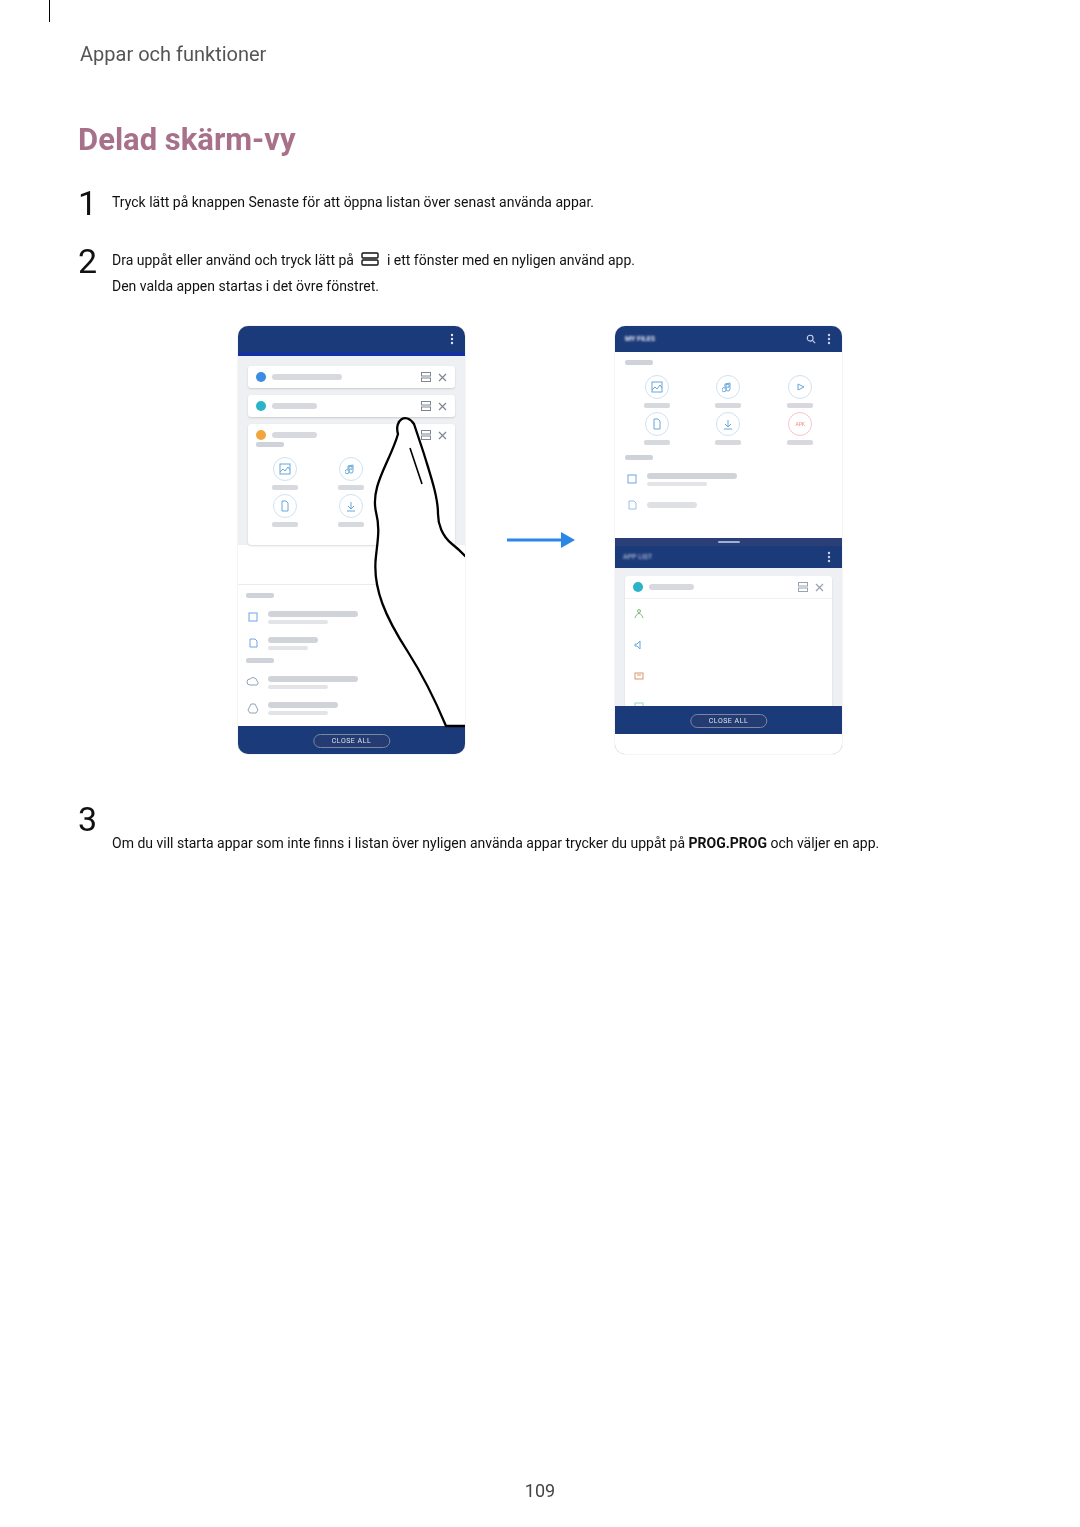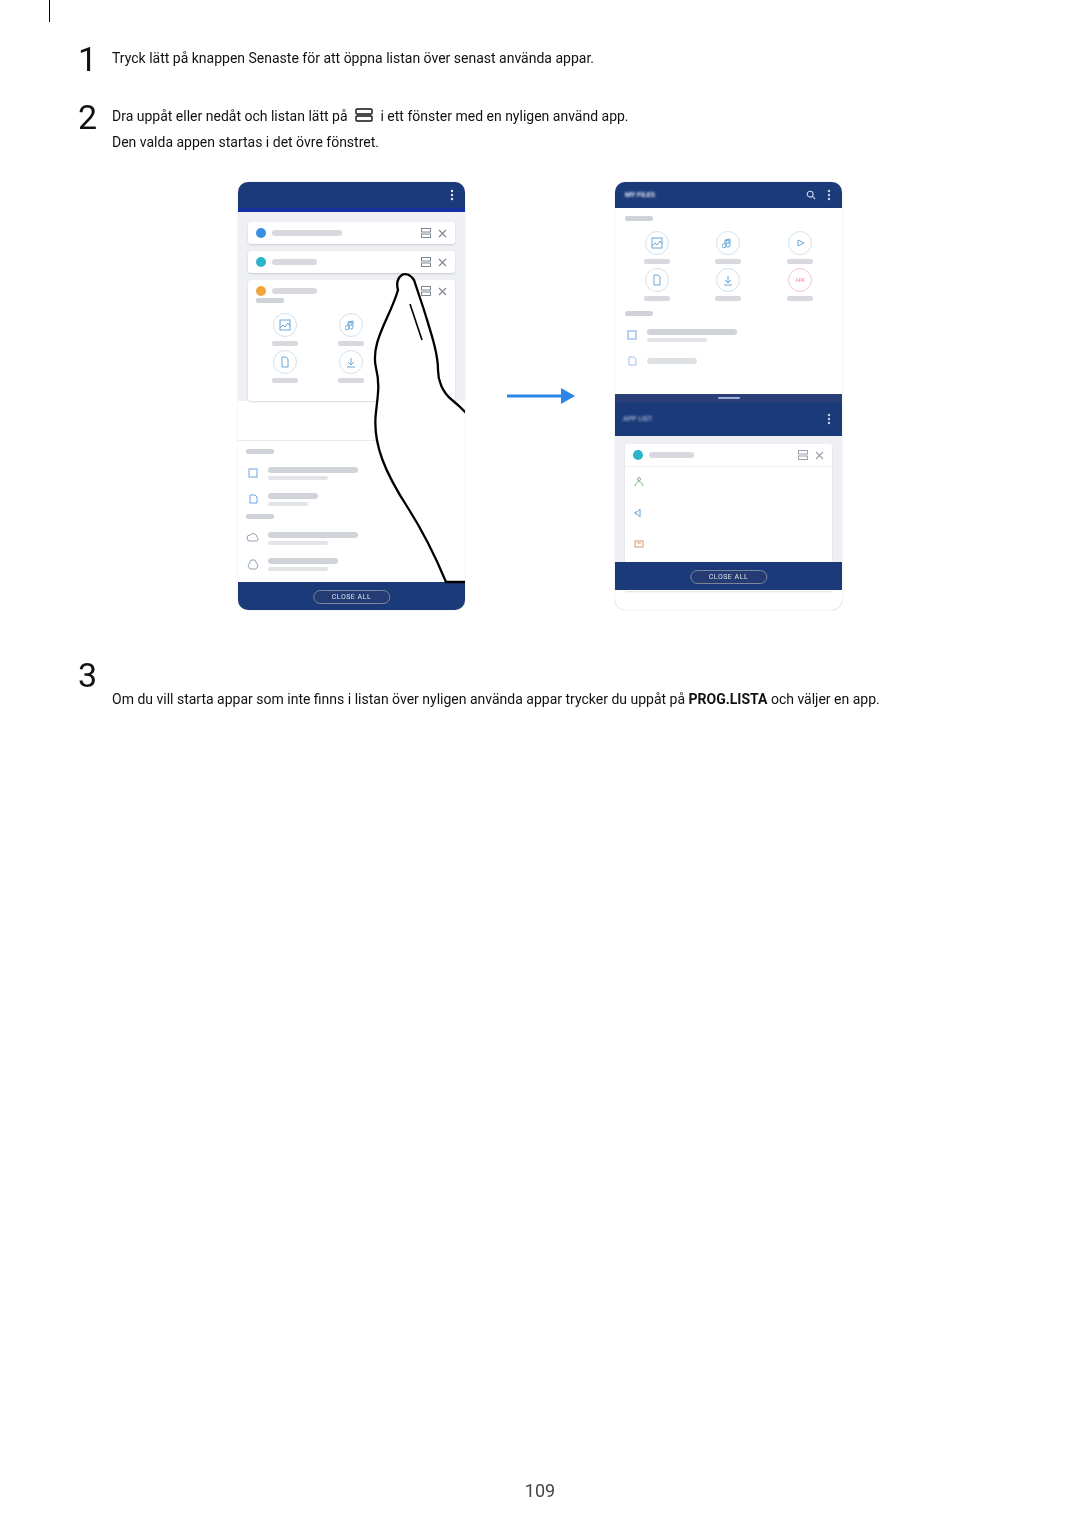--- a/index.html
+++ b/index.html
@@ -152,21 +152,21 @@
     .close-all {
       position:absolute; bottom:6px; left:50%; transform:translateX(-50%);
       border:1px solid #7d879a; color:#dfe3ea; font-size:7px; letter-spacing:0.5px;
       padding:2px 18px; border-radius:10px; background:#243b73;
     }
     .phone .bottom-dark {
       position:absolute; left:0; right:0; bottom:0; height:28px; background:#1b3a7a;
     }
     .pb-bot { height:calc(50% - 26px); background:#eef0f4; }
     .pb-bot .app-hdr {
-      height:34px; background:#1b3a7a; display:flex; align-items:center; justify-content:flex-end;
+      height:22px; background:#1b3a7a; display:flex; align-items:center; justify-content:flex-end;
       padding:0 8px; gap:6px;
     }
     .pb-bot .app-hdr .lbl { font-size:7px; color:#cdd4e6; margin-right:auto; filter:blur(0.8px); }
     .pb-card {
       background:#fff; margin:8px 10px 0 10px; border-radius:3px; box-shadow:0 1px 2px rgba(0,0,0,0.12);
     }
     .pb-card .hdrrow {
       display:flex; align-items:center; gap:6px; padding:6px 8px; border-bottom:1px solid #eef0f4;
     }
     .pb-card .slrow {
@@ -184,33 +184,39 @@
       font-size:18px; color:#444;
     }
   </style>
 </head>
 <body>
 
 <div class="left-rule"></div>
 
 <div class="page">
 
-
+  <div class="breadcrumb">
+    <span>Appar och funktioner</span>
+  </div>
+
+  <h2 class="section-title">
+    <span>Delad skärm-vy</span>
+  </h2>
 
   <div class="step">
     <div class="step-num">1</div>
     <div class="step-text">
       <span>Tryck lätt på knappen Senaste för att öppna listan över senast använda appar.</span>
     </div>
   </div>
 
   <div class="step">
     <div class="step-num">2</div>
     <div class="step-text">
-      <span>Dra uppåt eller nedåt och listan lätt på </span>
+      <span>Dra uppåt eller använd och tryck lätt på </span>
       <span class="inline-icon">
         <svg width="18" height="14" viewBox="0 0 18 14">
             <rect x="1" y="1" width="16" height="5" rx="1" fill="none" stroke="#111" stroke-width="1.4"></rect>
             <rect x="1" y="8" width="16" height="5" rx="1" fill="none" stroke="#111" stroke-width="1.4"></rect>
           </svg>
       </span>
       <span> i ett fönster med en nyligen använd app.</span><br>
       <span>Den valda appen startas i det övre fönstret.</span>
     </div>
   </div>
@@ -598,21 +604,21 @@
           </div>
         </div>
       </div>
     </div>
   </div>
 
   <div class="step">
     <div class="step-num">3</div>
     <div class="step-text">
       <br>
-      <span>Om du vill starta appar som inte finns i listan över nyligen använda appar trycker du uppåt på </span><strong>PROG.LISTA</strong><span> och väljer en app.</span>
+      <span>Om du vill starta appar som inte finns i listan över nyligen använda appar trycker du uppåt på </span><strong>PROG.PROG</strong><span> och väljer en app.</span>
     </div>
   </div>
 
 </div>
 
 <div class="page-num">
   <span>109</span>
 </div>
 
 </body></html>

